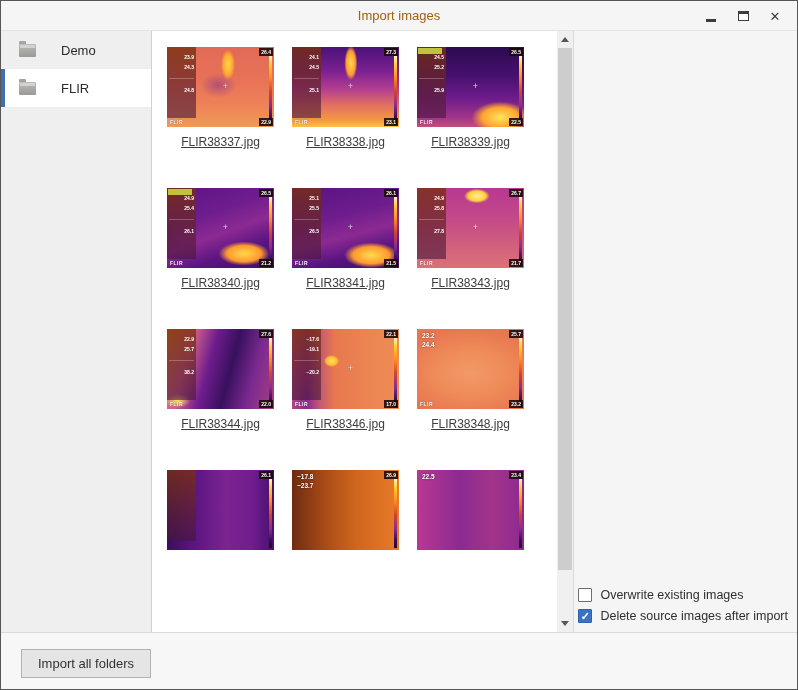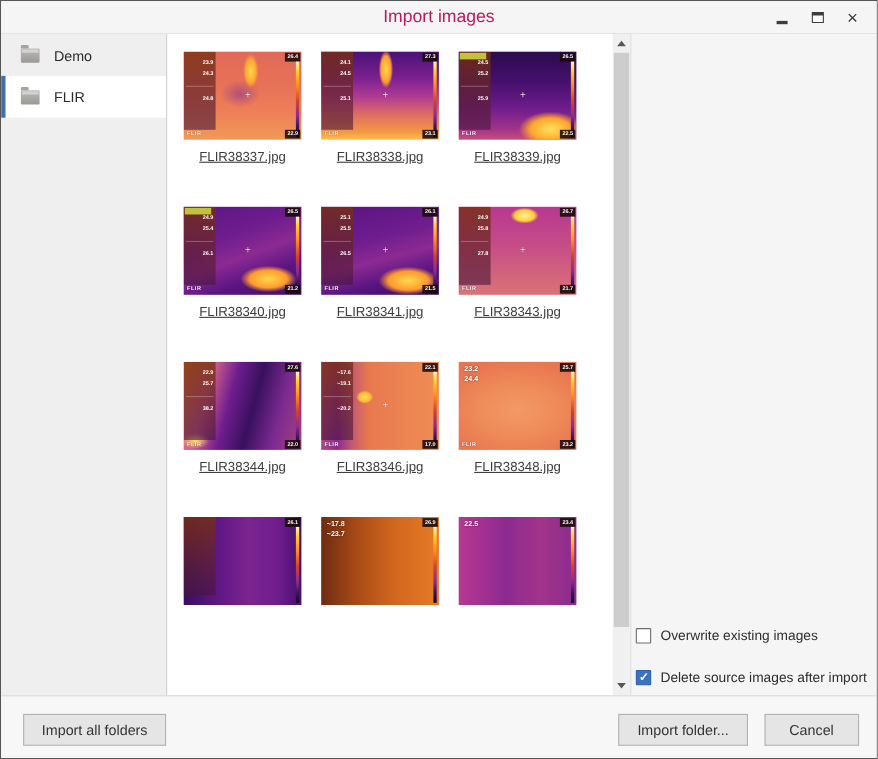--- a/index.html
+++ b/index.html
@@ -10,34 +10,34 @@
     position:relative; width:798px; height:690px;
     background:#f4f4f4; border:1px solid #565656; overflow:hidden;
   }
 
   
   .titlebar {
     position:absolute; top:0; left:0; right:0; height:30px;
     background:#f5f5f5; border-bottom:1px solid #e3e3e3;
     display:flex; align-items:center; justify-content:center;
   }
-  .title { font-size:16px; color:#be185d; }
+  .title { font-size:13px; color:#a16207; }
   .win-controls { position:absolute; right:6px; top:0; height:30px; display:flex; }
   .win-btn { width:32px; height:30px; display:flex; align-items:center; justify-content:center; cursor:default; }
   .ic-min { width:10px; height:3px; background:#3d3d3d; margin-top:8px; }
   .ic-max { width:11px; height:10px; border:1px solid #3d3d3d; border-top:3px solid #3d3d3d; background:#fff; }
   .ic-close { font-size:13px; color:#3d3d3d; line-height:1; }
 
   
   .sidebar {
     position:absolute; left:0; top:30px; bottom:57px; width:150px;
     background:#efefef;
   }
   .side-item {
-    height:38px; display:flex; align-items:center; gap:13px;
+    height:38px; display:flex; align-items:center; gap:25px;
     padding-left:14px; border-left:4px solid transparent;
     font-size:13px; color:#2b2b2b; cursor:default;
   }
   .side-item.selected { background:#ffffff; }
   .folder { width:17px; height:13px; position:relative; flex:0 0 auto;
     background:linear-gradient(#bdbbb8,#9b9996); border-radius:1px; }
   .folder::before { content:""; position:absolute; top:-3px; left:0; width:7px; height:3px;
     background:#a6a4a1; border-radius:1px 1px 0 0; }
   .folder::after { content:""; position:absolute; top:1px; left:1px; right:1px; height:3px;
     background:rgba(255,255,255,.4); }
@@ -86,21 +86,21 @@
   
   .scrollbar { position:absolute; right:0; top:0; bottom:0; width:16px; background:#f0f0f0; }
   .sb-btn { position:absolute; left:0; width:16px; height:17px; display:flex; align-items:center; justify-content:center; }
   .sb-up { top:0; } .sb-down { bottom:0; }
   .tri-up { width:0; height:0; border-left:4px solid transparent; border-right:4px solid transparent; border-bottom:5px solid #575757; }
   .tri-down { width:0; height:0; border-left:4px solid transparent; border-right:4px solid transparent; border-top:5px solid #575757; }
   .sb-thumb { position:absolute; left:1px; width:14px; top:17px; bottom:62px; background:#cdcdcd; }
 
   
   .right-area { position:absolute; left:574px; right:0; top:30px; bottom:57px; background:#f5f5f5; }
-  .options { position:absolute; right:9px; bottom:9px; display:flex; flex-direction:column; gap:24px; }
+  .options { position:absolute; right:9px; bottom:9px; display:flex; flex-direction:column; gap:7px; }
   .opt-row { display:flex; align-items:center; gap:8px; cursor:default; }
   .cb { width:14px; height:14px; background:#fff; border:1px solid #6e6e6e; border-radius:1px;
     display:flex; align-items:center; justify-content:center; flex:0 0 auto; }
   .opt-row.checked .cb { background:#3c72c4; border-color:#2f62ad; }
   .cb .mark { color:#fff; font-size:11px; font-weight:bold; line-height:1; display:none; }
   .opt-row.checked .cb .mark { display:block; }
   .opt-label { font-size:12.5px; color:#2e2e2e; white-space:nowrap; }
 
   
   .bottombar { position:absolute; left:0; right:0; bottom:0; height:57px;
@@ -384,19 +384,15 @@
     <span class="cb">
       <span class="mark">✓</span>
     </span>
     <span class="opt-label">Delete source images after import</span>
   </div>
 </div>
   </div>
 
   <div class="bottombar">
     <button class="btn btn-left">Import all folders</button>
-    <div class="btn-group">
-      <button class="btn">Import folder...</button>
-      <button class="btn btn-cancel">Cancel</button>
-    </div>
   </div>
 
 </div>
 
 </body></html>

